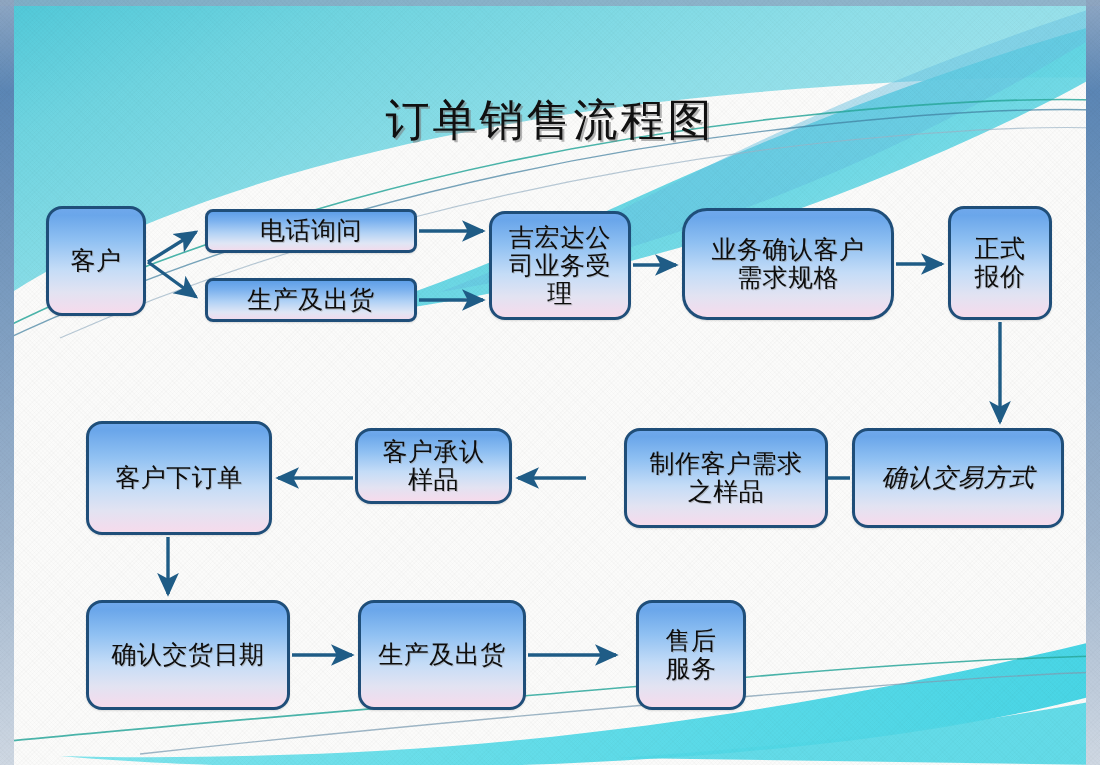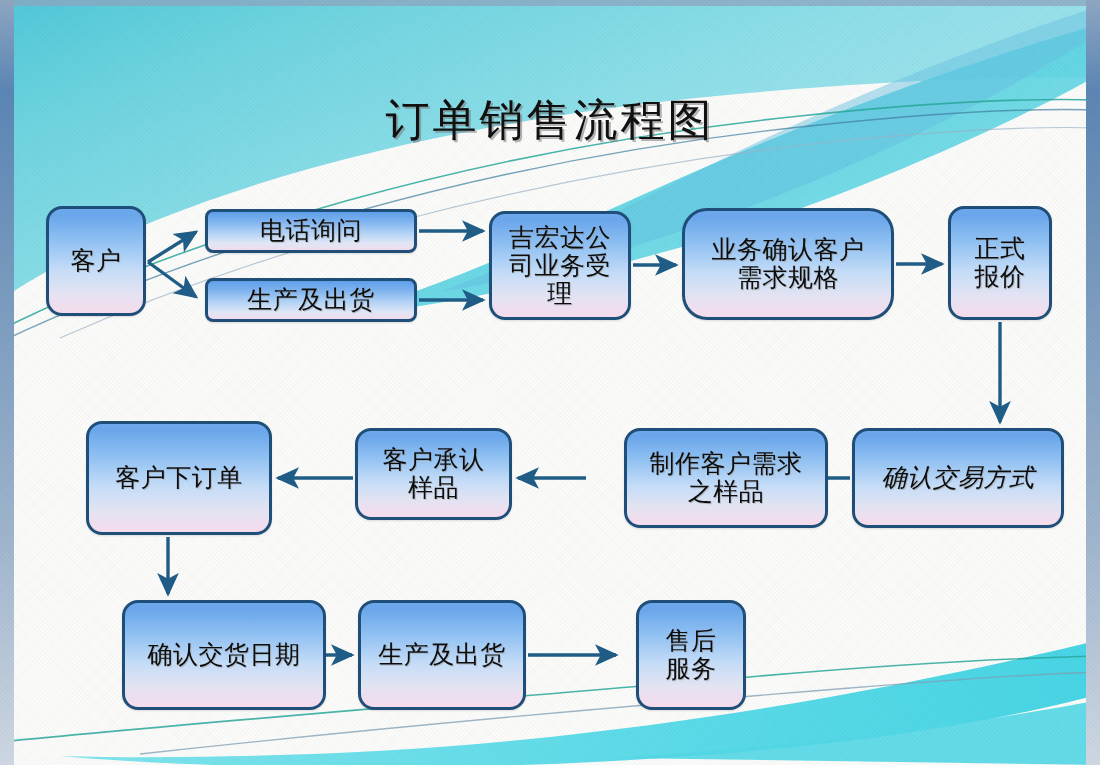--- a/index.html
+++ b/index.html
@@ -222,28 +222,28 @@
         <span class="label">正式
 报价</span>
       </div>
       <div class="node" style="left: 852px; top: 428px; width: 212px; height: 100px; font-style: italic;">
         <span class="label">确认交易方式</span>
       </div>
       <div class="node" style="left: 588px; top: 428px; width: 204px; height: 100px; margin-left: 36px;">
         <span class="label">制作客户需求
 之样品</span>
       </div>
-      <div class="node" style="left: 355px; top: 428px; width: 157px; height: 92px;">
+      <div class="node" style="left: 355px; top: 428px; width: 157px; height: 76px;">
         <span class="label">客户承认
 样品</span>
       </div>
       <div class="node" style="left: 86px; top: 421px; width: 186px; height: 114px; align-items: center;">
         <span class="label">客户下订单</span>
       </div>
-      <div class="node" style="left: 86px; top: 600px; width: 204px; height: 110px; margin-left: 36px;">
+      <div class="node" style="left: 86px; top: 600px; width: 204px; height: 110px;">
         <span class="label">确认交货日期</span>
       </div>
       <div class="node" style="left: 358px; top: 600px; width: 168px; height: 110px;">
         <span class="label">生产及出货</span>
       </div>
       <div class="node" style="left: 636px; top: 600px; width: 110px; height: 110px;">
         <span class="label">售后
 服务</span>
       </div>
     </div>

